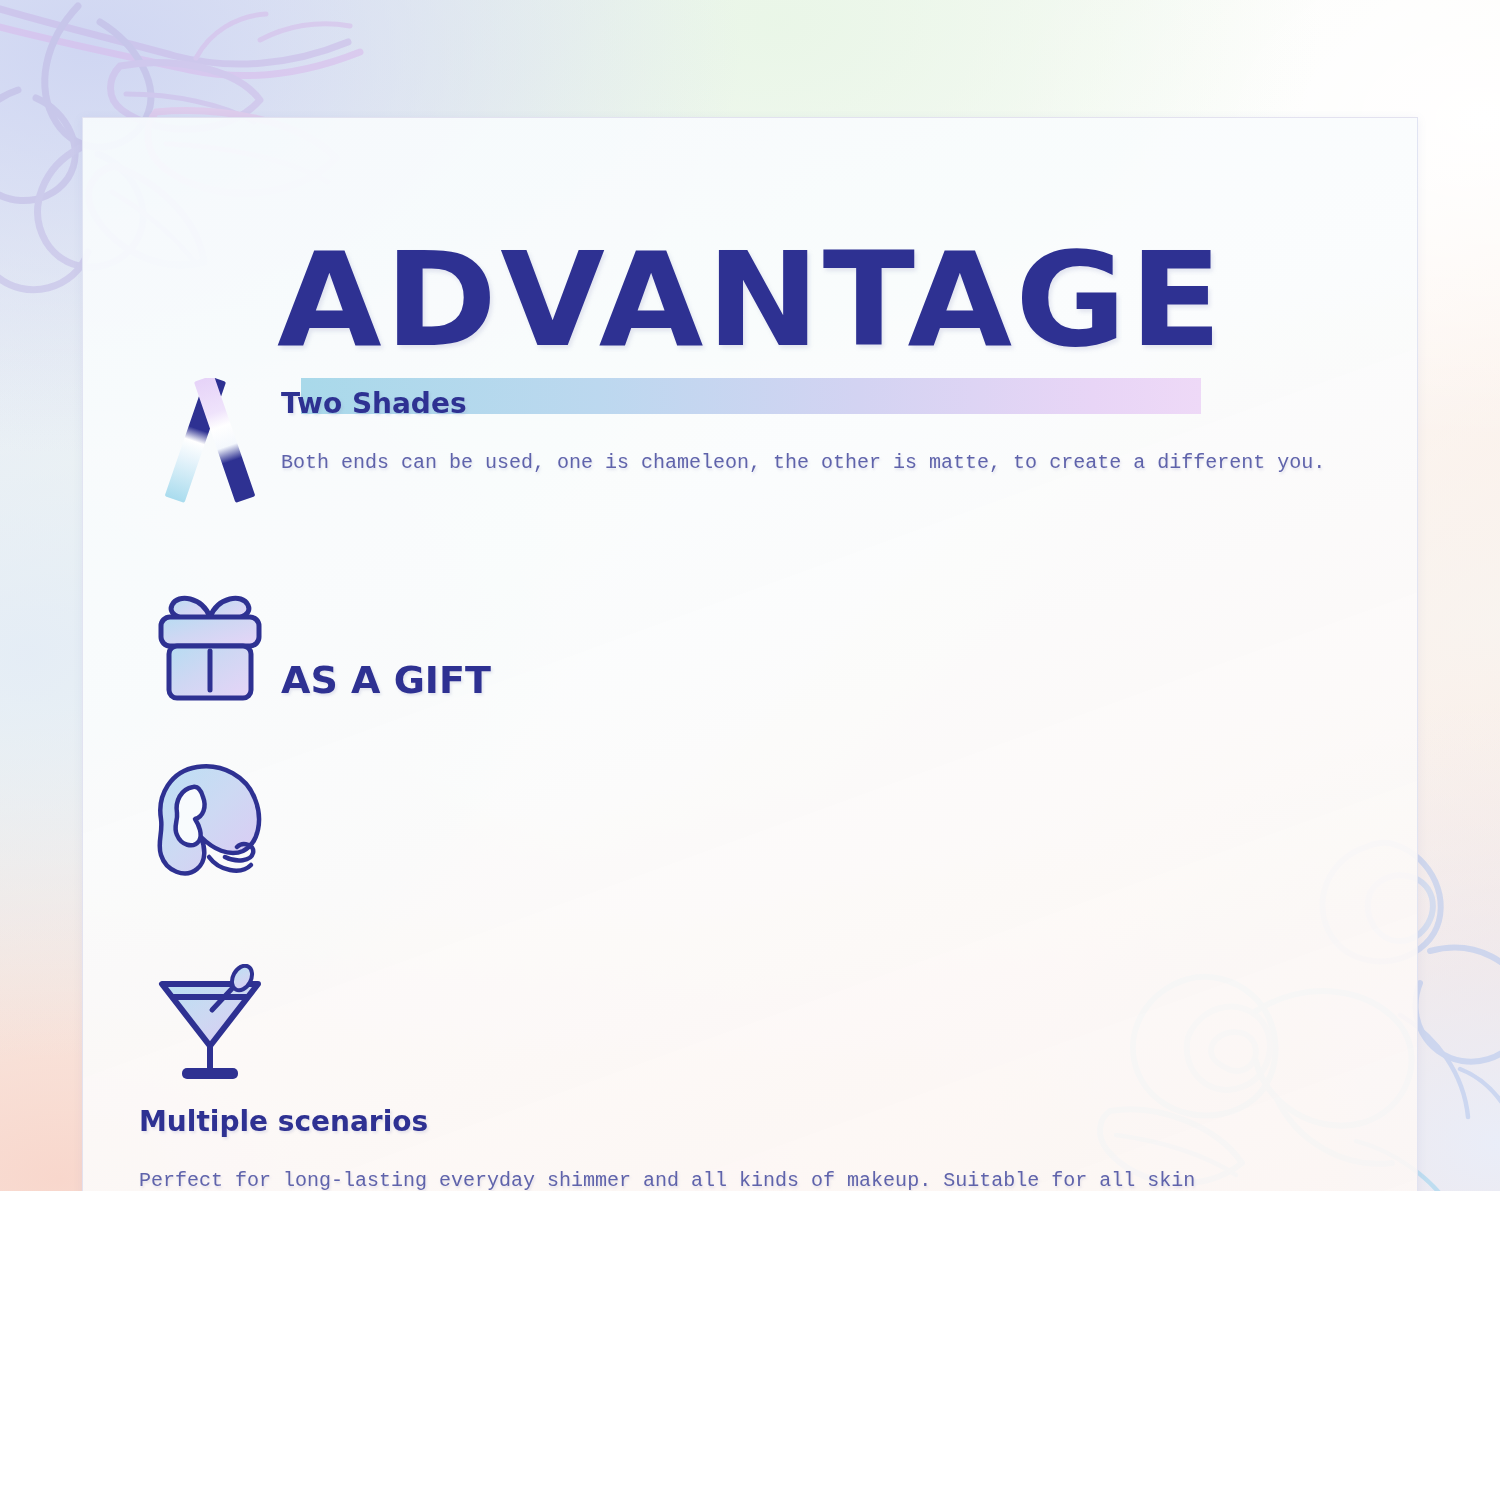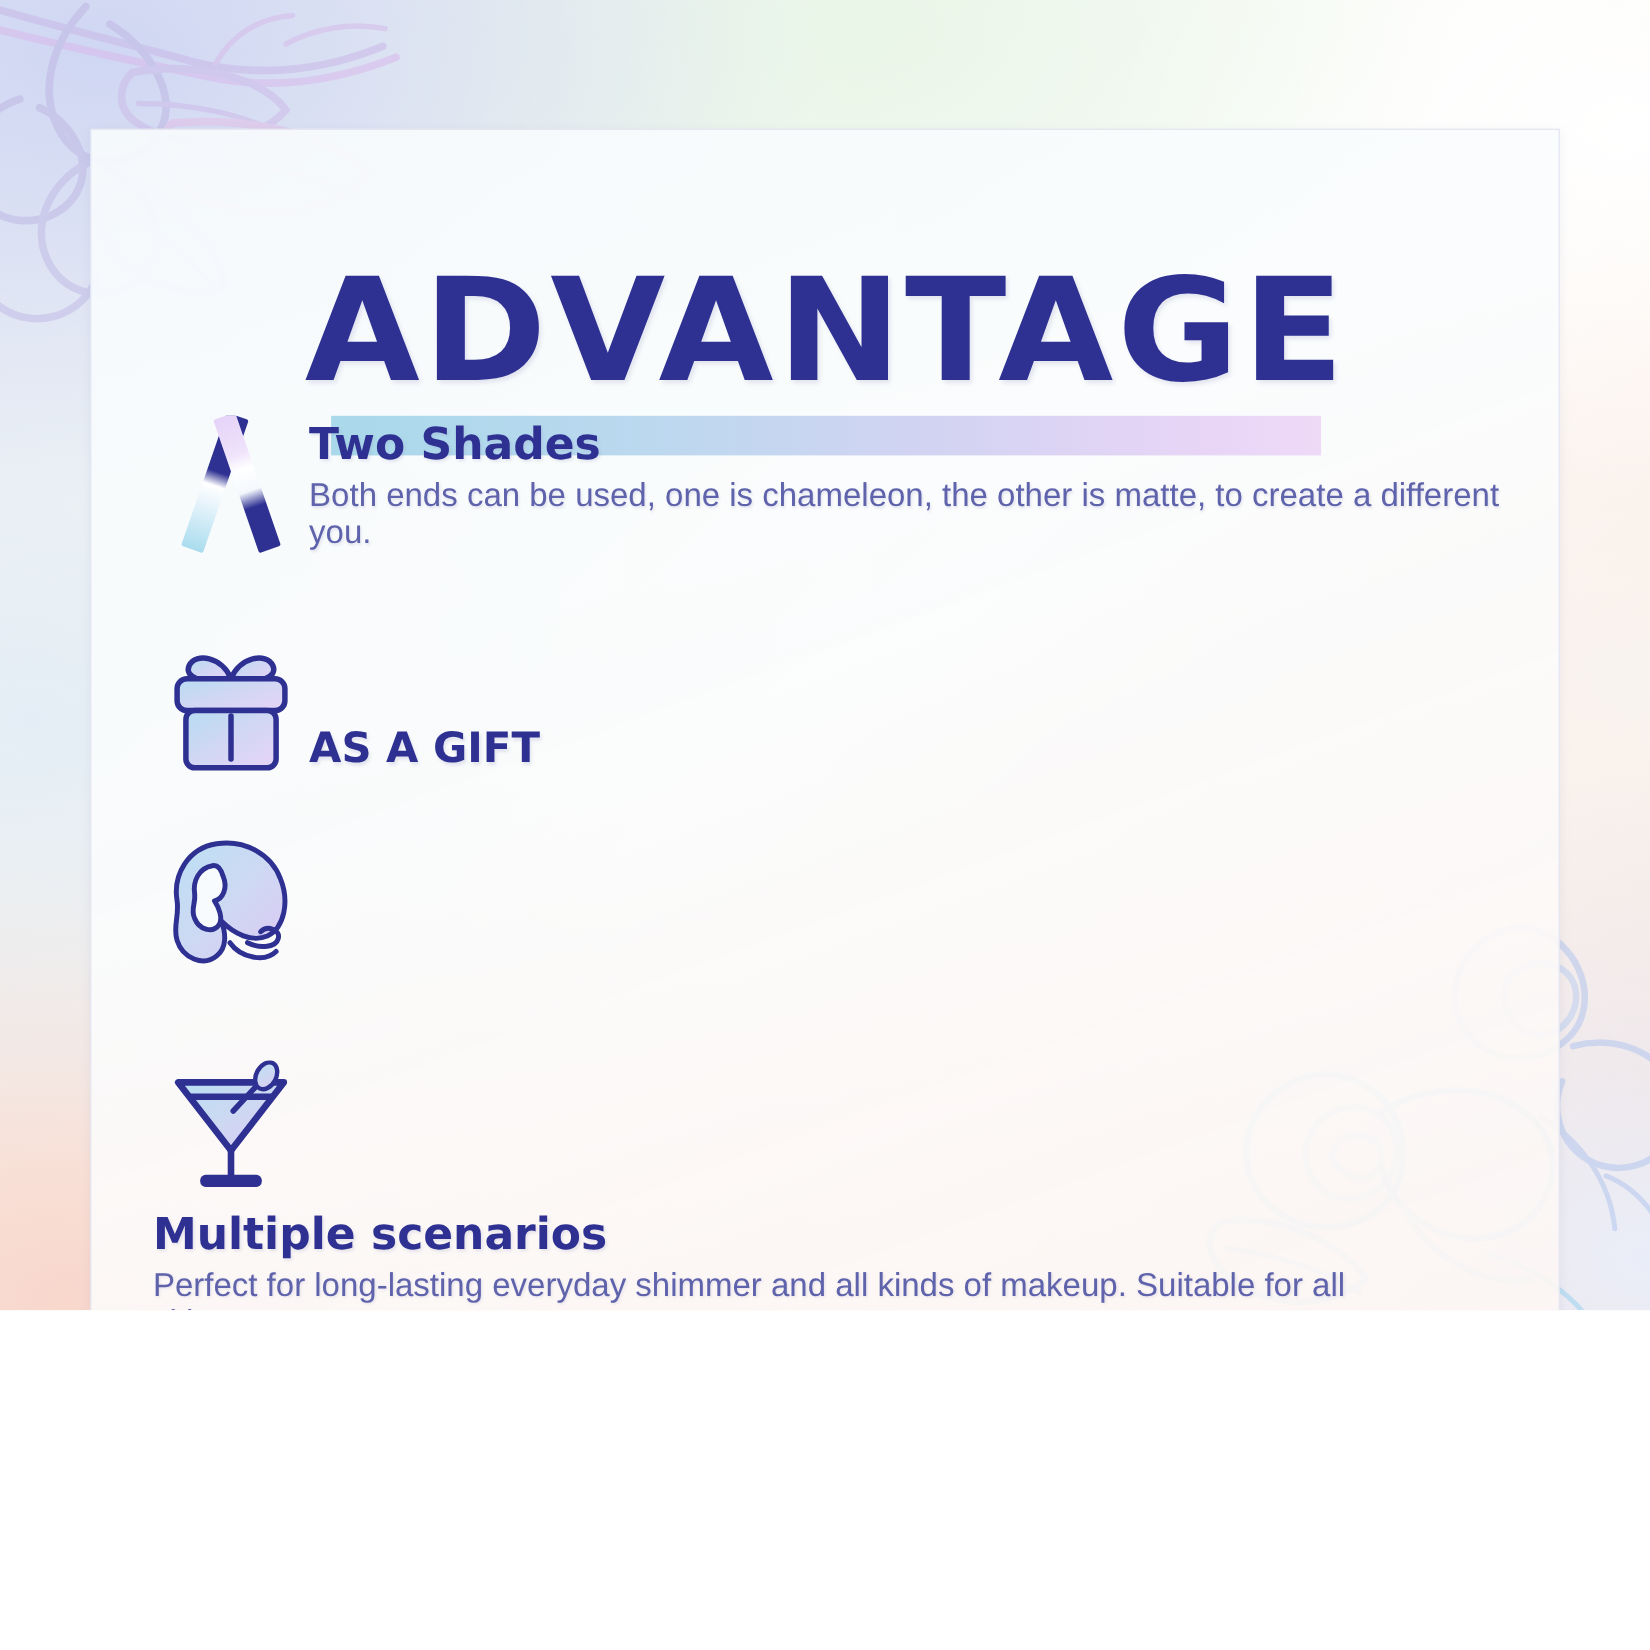--- a/index.html
+++ b/index.html
@@ -116,31 +116,31 @@
     padding-top: 4px;
     box-sizing: border-box;
   }
   .feature-body {
     flex: 1 1 auto;
     padding-top: 2px;
   }
   .feature-heading {
     font-family: "DejaVu Sans", sans-serif;
     font-weight: bold;
-    font-size: 40px;
+    font-size: 28px;
     line-height: 52px;
     color: #2e3192;
     margin: 0 0 4px 0;
     letter-spacing: 0px;
     text-shadow: 1.5px 2px 3px rgba(140,145,190,0.22);
   }
   .feature-text {
-    font-family: Liberation Sans, sans-serif;
-    font-size: 30px;
-    line-height: 34px;
+    font-family: Liberation Mono, monospace;
+    font-size: 20px;
+    line-height: 58px;
     color: #5f63ab;
     margin: 0;
     max-width: 1125px;
     text-shadow: 1px 1.5px 2.5px rgba(150,153,195,0.25);
   }
 
   
   #feature-0 { min-height: 146px; margin-bottom: 42px; }
   #feature-1 { min-height: 146px; margin-bottom: 44px; align-items: flex-end; }
   #feature-2 { min-height: 146px; margin-bottom: 52px; }

